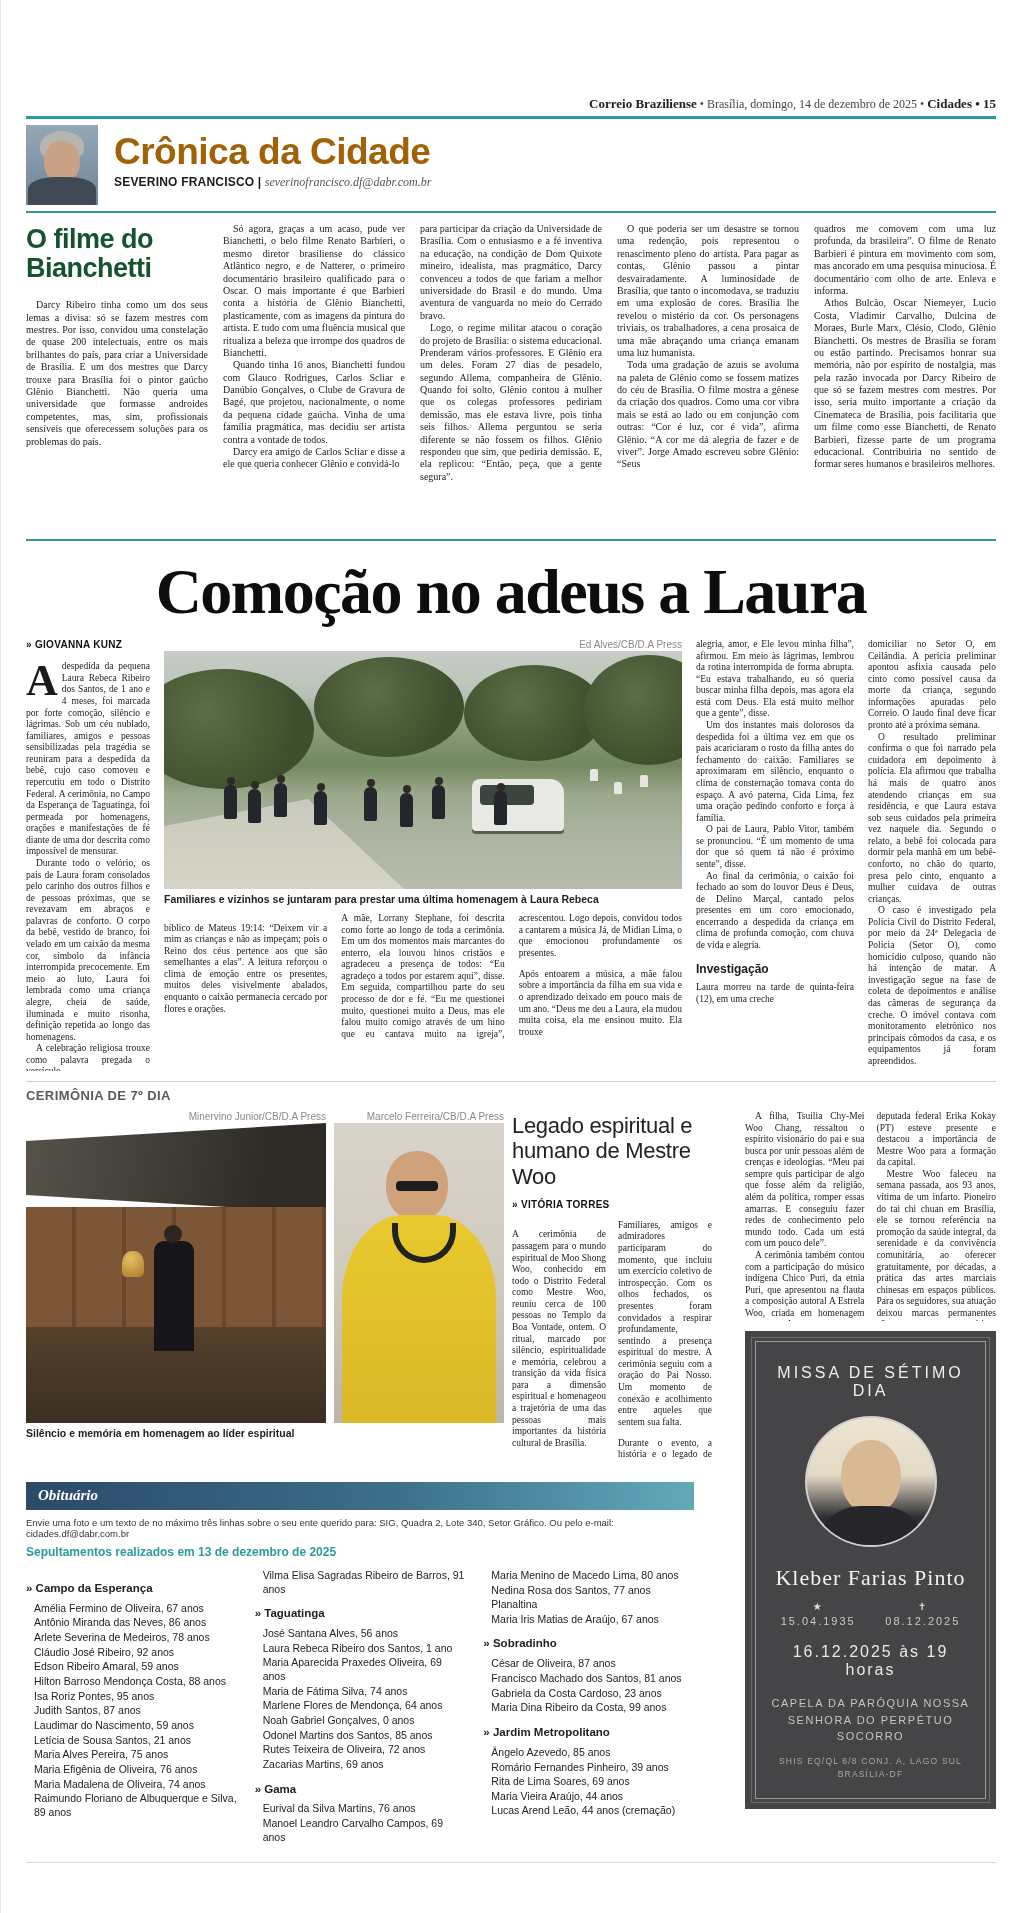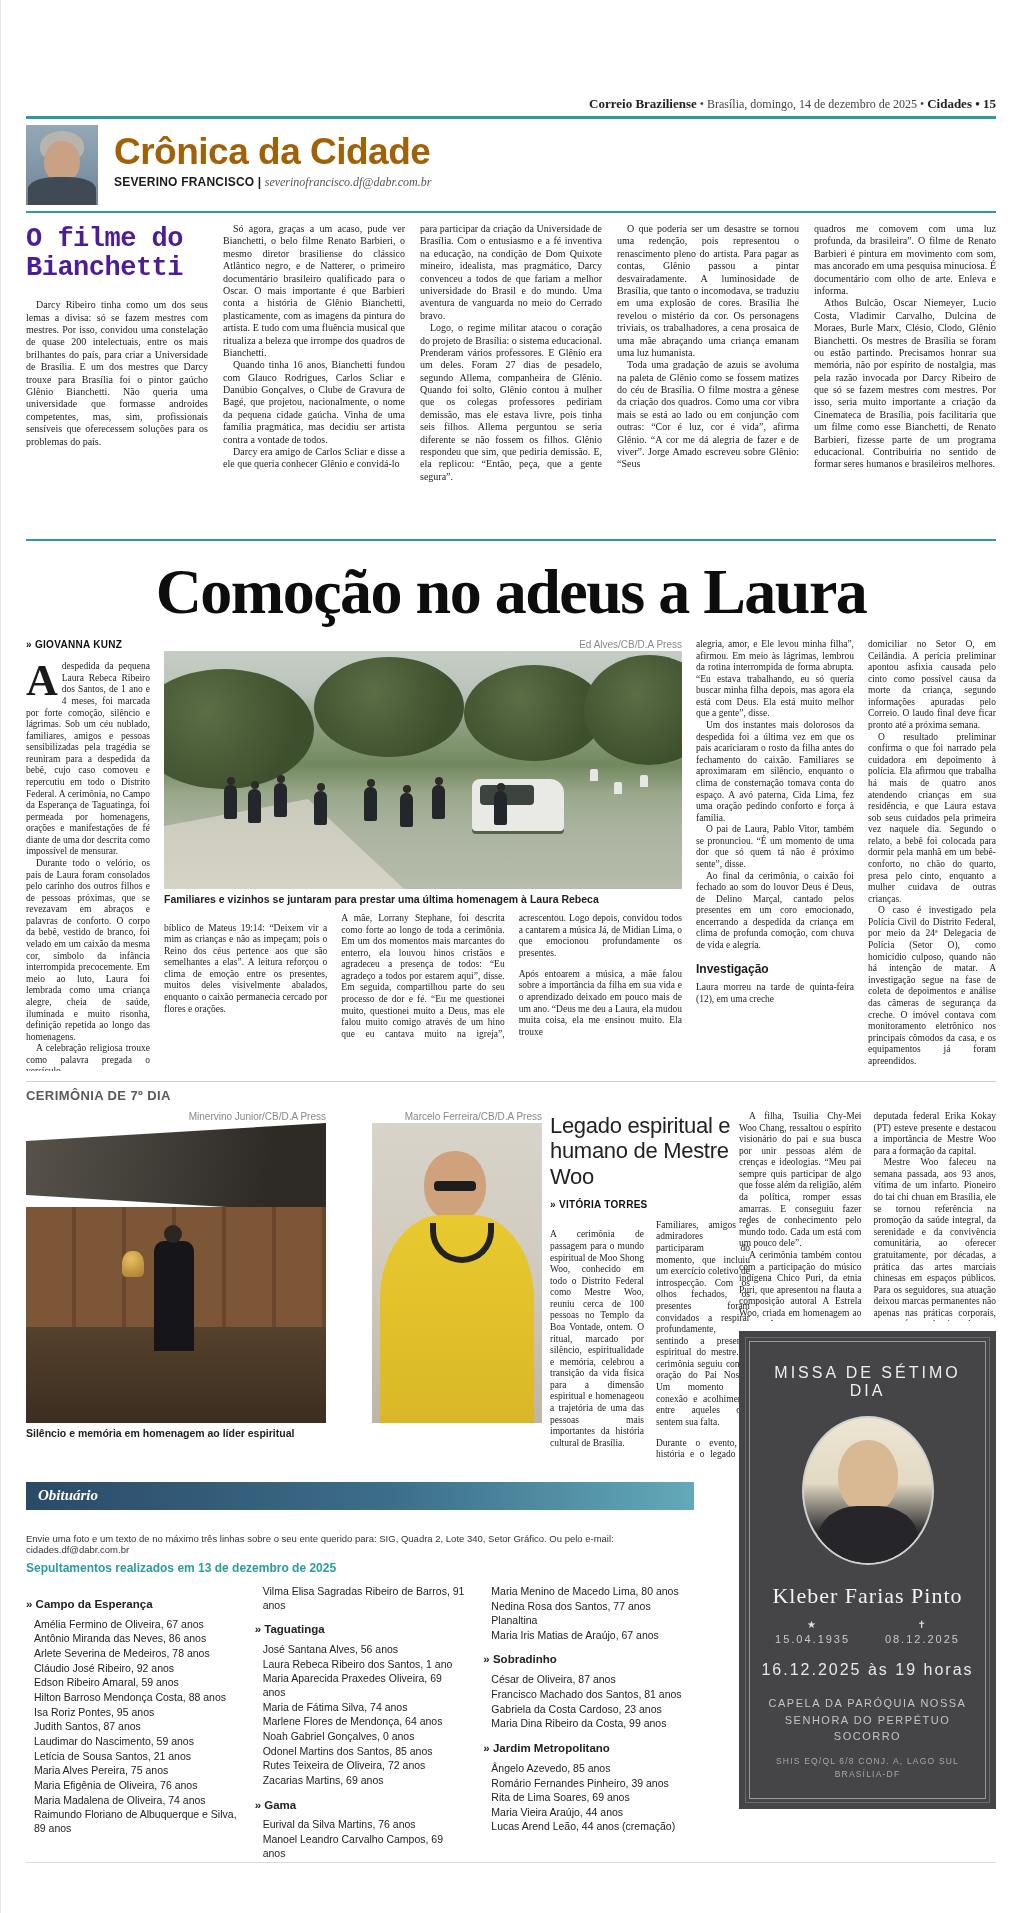--- a/index.html
+++ b/index.html
@@ -27,22 +27,22 @@
      font-size:37px;letter-spacing:-.5px;color:#a16207;line-height:1.05;margin-top:8px;}
   .cron-byline{font-family:"Liberation Sans","DejaVu Sans",sans-serif;font-size:12px;margin-top:3px;}
   .cron-byline b{font-weight:bold;letter-spacing:.2px;}
   .cron-byline .mail{font-family:"Liberation Serif",serif;font-style:italic;color:#555;}
 
   
   .cron-cols{display:flex;gap:15px;margin-top:10px;height:312px;overflow:hidden;}
   .ccol{flex:1;font-size:10px;line-height:1.24;text-align:justify;overflow:hidden;}
   .ccol p,.col p{margin:0;text-indent:10px;}
   .noindent-first p:first-child{text-indent:0;}
-  .cron-headline{font-family:Liberation Mono, monospace;font-weight:bold;
-     font-size:27px;line-height:1.08;letter-spacing:-.5px;color:#4c1d95;margin:2px 0 16px;text-align:left;}
+  .cron-headline{font-family:Liberation Sans, sans-serif;font-weight:bold;
+     font-size:27px;line-height:1.08;letter-spacing:-.5px;color:#14532d;margin:2px 0 16px;text-align:left;}
 
   
   .kicker{display:flex;gap:8px;margin-top:12px;font-family:"Liberation Sans","DejaVu Sans",sans-serif;}
   .kicker .k-label{font-weight:bold;font-size:21px;white-space:nowrap;color:#000;}
   .kicker .k-text{font-size:19px;line-height:1.25;color:#3c3c3c;letter-spacing:-.2px;max-width:870px;}
   .main-headline{font-weight:bold;font-size:64px;letter-spacing:-1.5px;text-align:center;
      margin:14px 0 10px;color:#0d0d0d;}
   .laura-grid{display:flex;gap:14px;height:432px;overflow:hidden;}
   .byline{font-family:"Liberation Sans","DejaVu Sans",sans-serif;font-weight:bold;font-size:10px;
      letter-spacing:.3px;margin-bottom:10px;color:#111;}
@@ -67,21 +67,21 @@
   .photo-cem .cart{position:absolute;right:118px;bottom:58px;width:92px;height:52px;background:#e9e9e6;border-radius:8px 14px 4px 4px;box-shadow:0 3px 0 #55604a;}
   .photo-cem .cart:before{content:"";position:absolute;left:8px;top:6px;width:54px;height:20px;background:#3c4440;border-radius:4px;}
   .photo-cem .fig{position:absolute;width:13px;height:34px;border-radius:6px 6px 2px 2px;background:#23262a;}
   .photo-cem .fig:before{content:"";position:absolute;left:2.5px;top:-8px;width:8px;height:8px;border-radius:50%;background:#2e2a26;}
   .photo-cem .stone{position:absolute;width:8px;height:12px;background:#e6e6e2;border-radius:2px 2px 0 0;}
 
   
   .rule-gray{height:1px;background:#cfcfcf;margin-top:10px;}
   .sec7-label{font-family:"Liberation Sans","DejaVu Sans",sans-serif;font-weight:bold;font-size:13px;
      color:#5a5a5a;letter-spacing:.4px;margin:6px 0 8px;}
-  .bottom-zone{display:flex;gap:14px;}
+  .bottom-zone{display:flex;gap:20px;}
   .bz-left{width:668px;flex:none;}
   .bz-right{flex:1;display:flex;flex-direction:column;padding-left:31px;}
   .photo-woo1{position:relative;width:300px;height:300px;overflow:hidden;background:
      linear-gradient(175deg,#4a443c 0%,#3a352f 22%,#6b513a 36%,#8a5f3c 52%,#6e4a2e 70%,#4a3категория322 100%);}
   .photo-woo1 .ceiling{position:absolute;left:0;top:0;width:100%;height:90px;background:linear-gradient(100deg,#57534b 0%,#2e2b27 80%);clip-path:polygon(0 20%,100% 0,100% 100%,0 80%);}
   .photo-woo1 .wood{position:absolute;left:0;top:84px;width:100%;height:130px;background:repeating-linear-gradient(90deg,#7d5637 0 46px,#6a472c 46px 50px);}
   .photo-woo1 .stage{position:absolute;left:0;bottom:0;width:100%;height:96px;background:linear-gradient(180deg,#55412c,#3b2e20);}
   .photo-woo1 .person{position:absolute;left:128px;top:118px;width:40px;height:110px;background:#16161a;border-radius:10px 10px 0 0;}
   .photo-woo1 .person:before{content:"";position:absolute;left:10px;top:-16px;width:18px;height:18px;border-radius:50%;background:#2c2620;}
   .photo-woo1 .bell{position:absolute;left:96px;top:128px;width:22px;height:26px;background:radial-gradient(circle at 40% 30%,#e8c063,#a87a2a);border-radius:45% 45% 20% 20%;}
@@ -111,21 +111,21 @@
   .ad-dates{display:flex;justify-content:space-between;width:86%;font-size:11px;letter-spacing:2px;color:#c9c9c9;margin-bottom:16px;}
   .ad-dates .sym{display:block;font-size:10px;margin-bottom:3px;color:#e0e0e0;}
   .ad-when{font-size:16px;letter-spacing:2px;color:#e8e8e8;margin-bottom:16px;}
   .ad-venue{font-size:11px;letter-spacing:1.5px;line-height:1.5;color:#c4c4c4;}
   .ad-addr{font-size:8.5px;letter-spacing:1.2px;color:#a8a8a8;margin-top:10px;line-height:1.6;}
 
   
   .obit-band{margin-top:12px;height:28px;background:linear-gradient(90deg,#2b4a68 0%,#3c6e8a 55%,#63a9ba 100%);
      display:flex;align-items:center;padding-left:12px;}
   .obit-band span{color:#fff;font-weight:bold;font-style:italic;font-size:15px;font-family:"Liberation Serif",serif;}
-  .obit-notice{font-family:"Liberation Sans","DejaVu Sans",sans-serif;font-size:9.5px;color:#333;margin:23px 0 6px;}
+  .obit-notice{font-family:"Liberation Sans","DejaVu Sans",sans-serif;font-size:9.5px;color:#333;margin:7px 0 6px;}
   .obit-sub{font-family:"Liberation Sans","DejaVu Sans",sans-serif;font-weight:bold;font-size:12px;color:#2d9a9e;margin-bottom:10px;}
   .obit-cols{display:flex;gap:18px;font-family:"Liberation Sans","DejaVu Sans",sans-serif;font-size:10.5px;line-height:1.3;color:#222;}
   .obit-cols>div{flex:1;}
   .obit-h{font-weight:bold;font-size:11.5px;margin:10px 0 6px;}
   .obit-h:first-child{margin-top:12px;}
   .obit-n{margin:0 0 1px 8px;}
   .footer-rule{position:absolute;left:25px;right:16px;bottom:50px;height:1px;background:#d9d9d9;}
 </style>
 </head>
 <body>
@@ -253,21 +253,21 @@
             <div class="credit">Minervino Junior/CB/D.A Press</div>
             <div class="photo-woo1">
               <div class="ceiling"></div>
                 <div class="wood"></div>
                 <div class="stage"></div>
               <div class="bell"></div>
               <div class="person"></div>
             </div>
             <div class="caption">Silêncio e memória em homenagem ao líder espiritual</div>
           </div>
-          <div style="width:170px;margin-left:38px;">
+          <div style="width:170px;">
             <div class="credit">Marcelo Ferreira/CB/D.A Press</div>
             <div class="photo-woo2">
               <div class="head"></div>
                 <div class="shirt"></div>
                 <div class="strap"></div>
             </div>
           </div>
           <div class="woo-a">
             <div class="woo-headline">Legado espiritual e humano de Mestre Woo</div>
             <div class="byline">» VITÓRIA TORRES</div>

